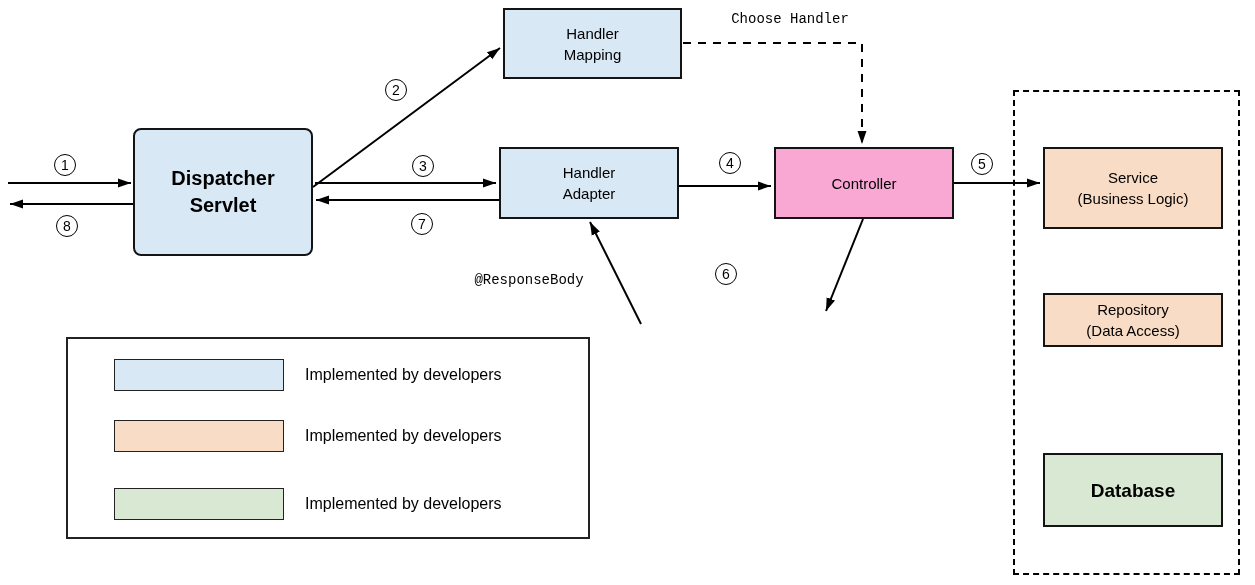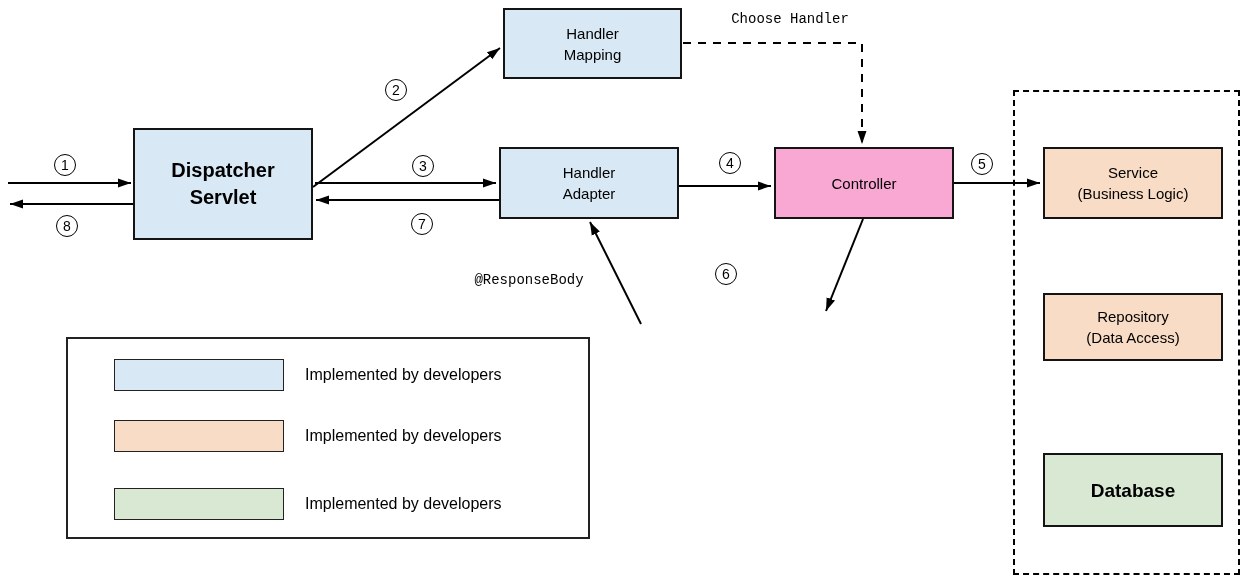--- a/index.html
+++ b/index.html
@@ -64,36 +64,36 @@
 
     <path d="M683,43 L862,43 L862,144" fill="none" stroke="#000" stroke-width="2" stroke-dasharray="8 7" marker-end="url(#ah)"></path>
 
     <line x1="863" y1="219" x2="826" y2="311" stroke="#000" stroke-width="2" marker-end="url(#ah)"></line>
 
     <line x1="641" y1="324" x2="590" y2="222" stroke="#000" stroke-width="2" marker-end="url(#ah)"></line>
   </svg>
 
   <div class="dashed-region" style="left:1013px; top:90px; width:227px; height:485px;"></div>
 
-  <div class="node bold-big" style="left: 133px; top: 128px; width: 180px; height: 112px; background-color: rgb(217, 232, 245);">Dispatcher
+  <div class="node bold-big" style="left: 133px; top: 128px; width: 180px; height: 128px; background-color: rgb(217, 232, 245); border-radius: 8px;">Dispatcher
 Servlet</div>
 
   <div class="node" style="left: 503px; top: 8px; width: 179px; height: 71px; background-color: rgb(217, 232, 245);">Handler
 Mapping</div>
 
   <div class="node" style="left: 499px; top: 147px; width: 180px; height: 72px; background-color: rgb(217, 232, 245);">Handler
 Adapter</div>
 
   <div class="node" style="left: 774px; top: 147px; width: 180px; height: 72px; background-color: #f9a8d4;">Controller</div>
 
 
-  <div class="node" style="left: 1043px; top: 147px; width: 180px; height: 72px; background-color: rgb(249, 220, 197);">Service
+  <div class="node" style="left: 1043px; top: 147px; width: 180px; height: 82px; background-color: rgb(249, 220, 197);">Service
 (Business Logic)</div>
 
-  <div class="node" style="left: 1043px; top: 293px; width: 180px; height: 68px; background-color: rgb(249, 220, 197);">Repository
+  <div class="node" style="left: 1043px; top: 293px; width: 180px; height: 54px; background-color: rgb(249, 220, 197);">Repository
 (Data Access)</div>
 
   <div class="node big" style="left: 1043px; top: 453px; width: 180px; height: 74px; background-color: rgb(216, 232, 210);">Database</div>
 
   <div class="step" style="left:54px;  top:154px;">1</div>
   <div class="step" style="left:385px; top:79px;">2</div>
   <div class="step" style="left:412px; top:155px;">3</div>
   <div class="step" style="left:719px; top:152px;">4</div>
   <div class="step" style="left:971px; top:153px;">5</div>
   <div class="step" style="left:715px; top:263px;">6</div>

